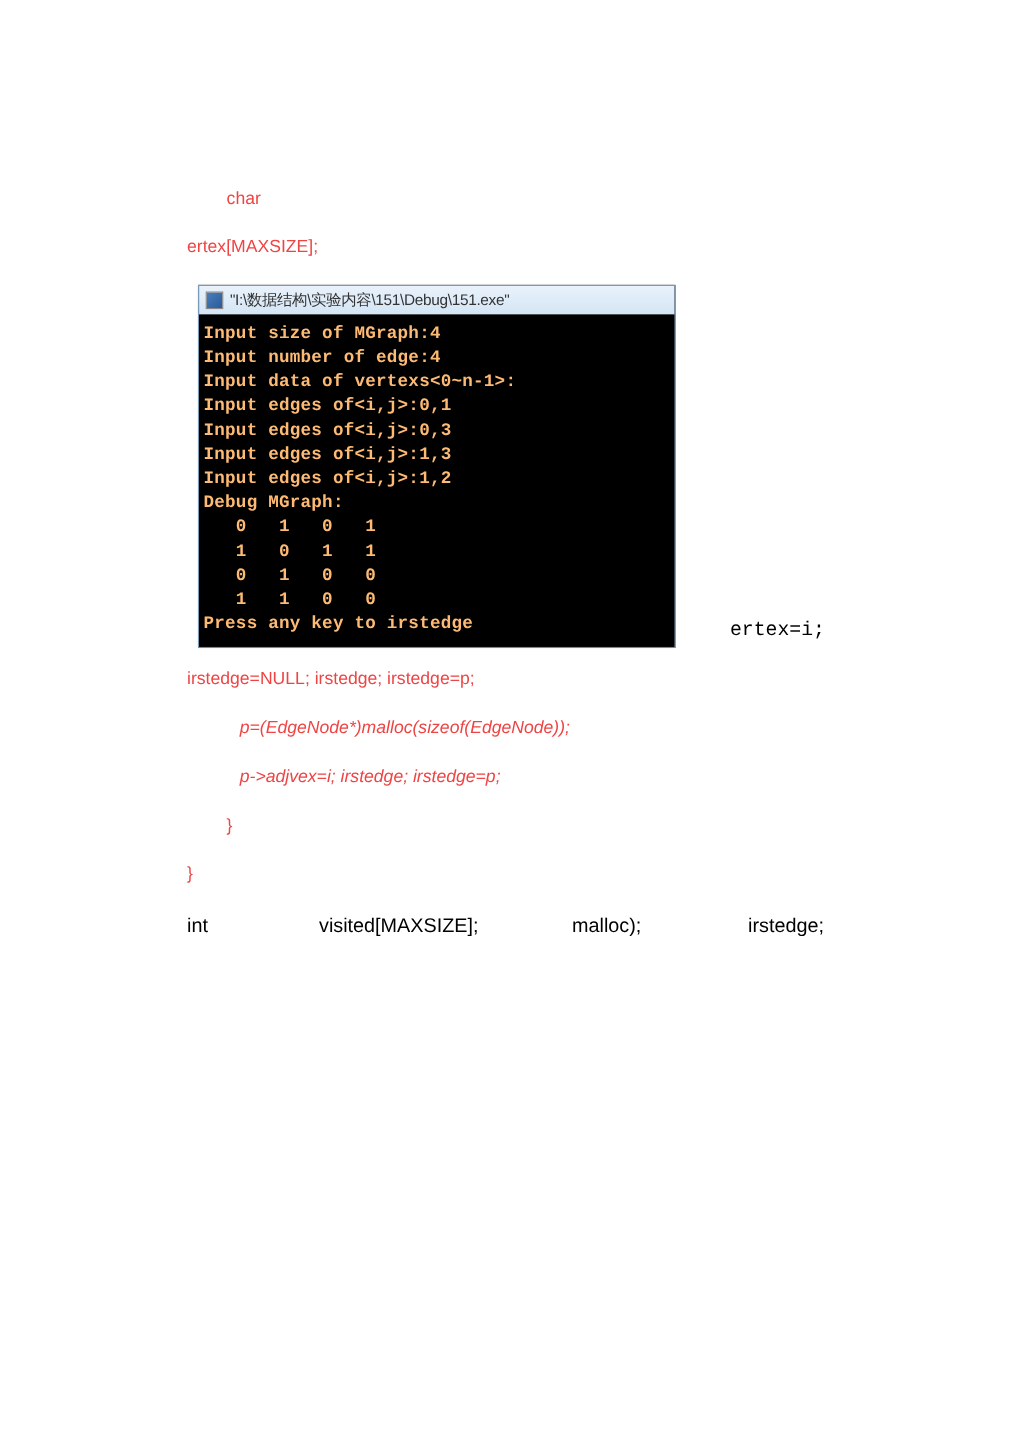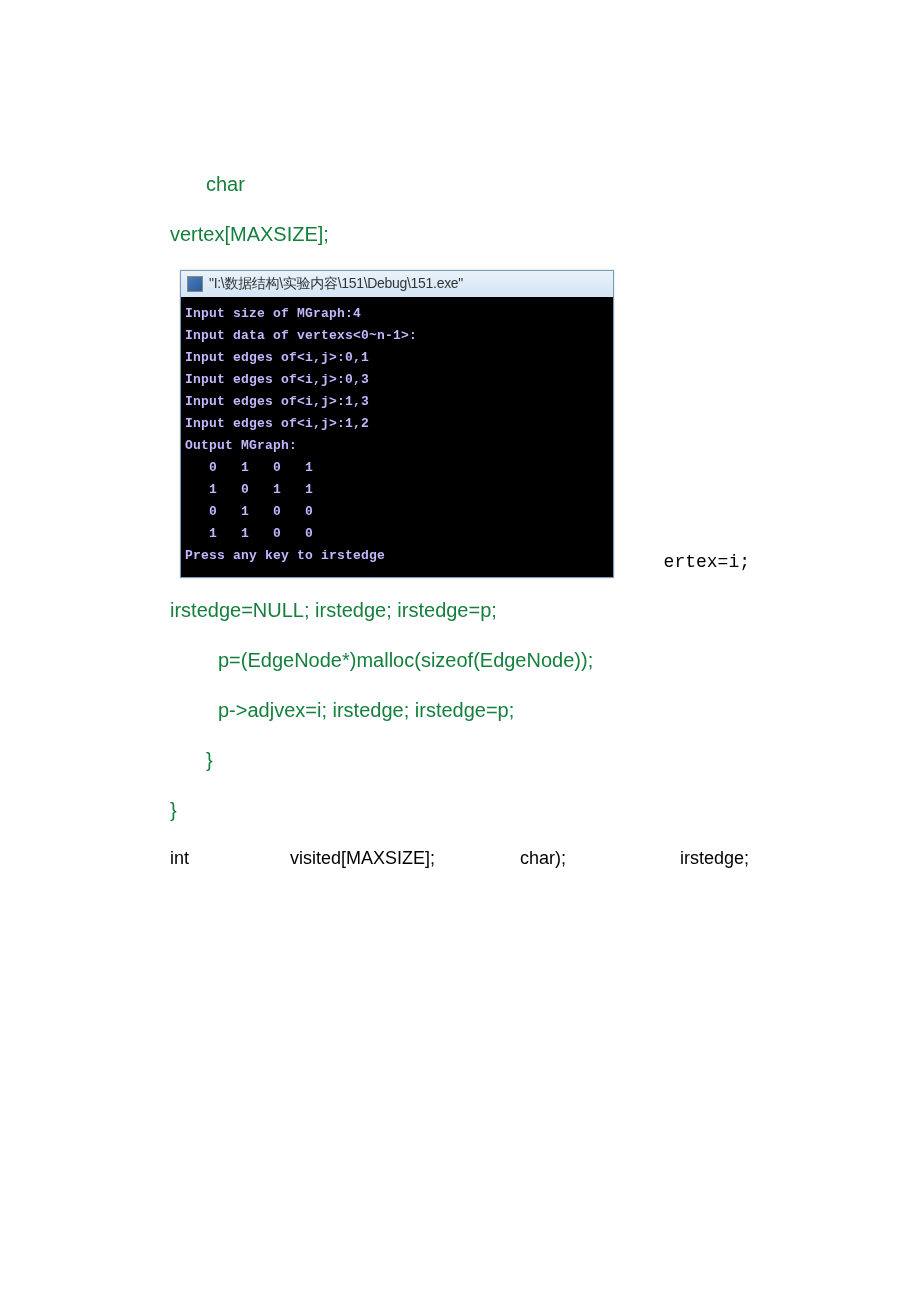--- a/index.html
+++ b/index.html
@@ -8,27 +8,27 @@
     background: #ffffff;
     font-family: Arial, sans-serif;
     width: 920px;
   }
   .page {
     padding: 170px 170px 0 170px;
     box-sizing: border-box;
     width: 920px;
   }
   .code-line {
-    font-size: 20px;
-    color: #15803d;
+    font-size: 16px;
+    color: #ef4444;
     margin: 0 0 22px 0;
     line-height: 1.4;
   }
   .indent1 { padding-left: 36px; }
-  .indent2 { padding-left: 48px; }
+  .indent2 { padding-left: 48px; font-style: italic; }
   .console-wrapper {
     display: flex;
     align-items: flex-end;
     margin: 8px 0 18px 0;
   }
   .console-window {
     width: 475px;
     border: 1px solid #7a9ab5;
     background: #000;
     font-family: "Courier New", monospace;
@@ -51,22 +51,22 @@
     height: 14px;
     background: linear-gradient(135deg, #4a7ebb 0%, #2a5a9b 100%);
     border: 1px solid #888;
     display: inline-block;
   }
   .console-body {
     padding: 6px 4px 10px 4px;
     background: #000;
   }
   .console-line {
-    color: #c4b5fd;
-    font-size: 13px;
+    color: #fdba74;
+    font-size: 16px;
     line-height: 22px;
     white-space: pre;
     font-weight: bold;
     letter-spacing: 0.2px;
   }
   .after-console {
     font-size: 18px;
     color: #000;
     padding-left: 50px;
     padding-bottom: 6px;
@@ -83,52 +83,53 @@
   .last-row > span:nth-child(1){ width:120px; }
   .last-row > span:nth-child(2){ width:230px; }
   .last-row > span:nth-child(3){ width:160px; }
 </style>
 </head>
 <body>
 
 <div class="page">
 
   <p class="code-line indent1">char</p>
-  <p class="code-line">vertex[MAXSIZE];</p>
+  <p class="code-line">ertex[MAXSIZE];</p>
 
   <div class="console-wrapper">
     <div class="console-window">
       <div class="titlebar">
         <span class="titlebar-icon"></span>
         <span>"I:\数据结构\实验内容\151\Debug\151.exe"</span>
       </div>
       <div class="console-body">
         <div class="console-line">Input size of MGraph:4</div>
+        <div class="console-line">Input number of edge:4</div>
         <div class="console-line">Input data of vertexs&lt;0~n-1&gt;:</div>
         <div class="console-line">Input edges of&lt;i,j&gt;:0,1</div>
         <div class="console-line">Input edges of&lt;i,j&gt;:0,3</div>
         <div class="console-line">Input edges of&lt;i,j&gt;:1,3</div>
         <div class="console-line">Input edges of&lt;i,j&gt;:1,2</div>
-        <div class="console-line">Output MGraph:</div>
+        <div class="console-line">Debug MGraph:</div>
         <div class="console-line">   0   1   0   1</div>
         <div class="console-line">   1   0   1   1</div>
         <div class="console-line">   0   1   0   0</div>
         <div class="console-line">   1   1   0   0</div>
         <div class="console-line">Press any key to irstedge</div>
       </div>
     </div>
     <div class="after-console">ertex=i;</div>
   </div>
 
   <p class="code-line">irstedge=NULL; irstedge; irstedge=p;</p>
   <p class="code-line indent2">p=(EdgeNode*)malloc(sizeof(EdgeNode));</p>
   <p class="code-line indent2">p-&gt;adjvex=i; irstedge; irstedge=p;</p>
   <p class="code-line indent1">}</p>
   <p class="code-line">}</p>
 
   <div class="last-row">
     <span>int</span>
     <span>visited[MAXSIZE];</span>
-    <span>char);</span>
+    <span>malloc);</span>
     <span>irstedge;</span>
   </div>
 
 </div>
 
 </body></html>

